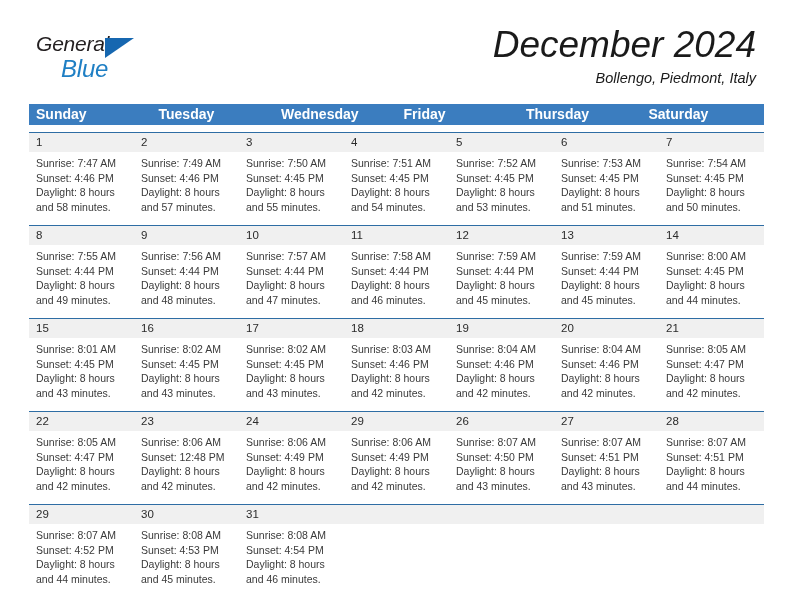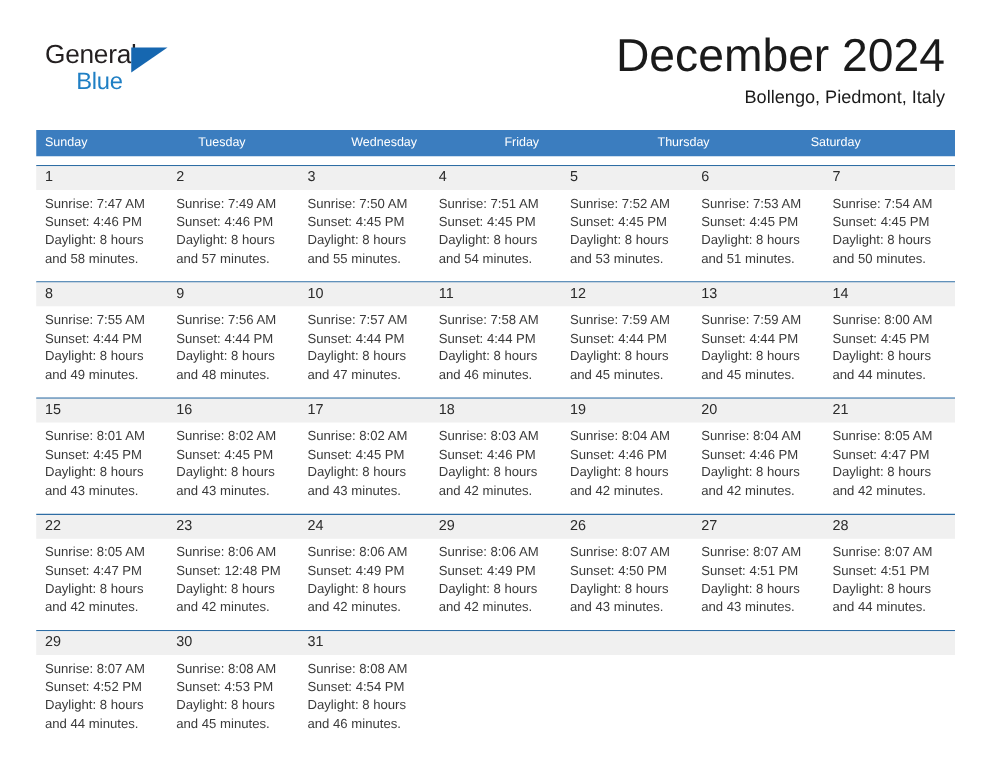--- a/index.html
+++ b/index.html
@@ -21,20 +21,21 @@
     box-sizing: border-box;
   }
 
   
   .header {
     position: absolute;
     left: 0;
     top: 0;
     width: 792px;
     height: 100px;
+    font-style: italic;
   }
   .logo {
     position: absolute;
     left: 36px;
     top: 32px;
     width: 120px;
     height: 52px;
   }
   .logo-general {
     position: absolute;
@@ -51,21 +52,21 @@
     top: 6px;
     width: 0;
     height: 0;
     border-left: 29px solid #1667b0;
     border-bottom: 20px solid transparent;
   }
   .logo-blue {
     position: absolute;
     left: 25px;
     top: 23px;
-    font-size: 19px;
+    font-size: 24px;
     letter-spacing: -0.2px;
     color: #1f7fc4;
     font-family: "Liberation Sans", sans-serif;
   }
   .title-block {
     position: absolute;
     right: 36px;
     top: 28px;
     text-align: right;
   }
@@ -91,27 +92,28 @@
     top: 104px;
     width: 735px;
   }
   .dow-row {
     display: flex;
     background: #3b7dbf;
     height: 21px;
   }
   .dow {
     flex: 1 1 0;
-    font-size: 10px;
+    font-size: 14px;
     color: #ffffff;
     line-height: 21px;
     padding-left: 7px;
     box-sizing: border-box;
     overflow: hidden;
     white-space: nowrap;
+    font-weight: bold;
   }
   .week {
     width: 100%;
     border-top: 1.6px solid #2e6da4;
     margin-top: 7px;
   }
   .week:first-of-type {
     margin-top: 0;
     border-top: none;
   }

